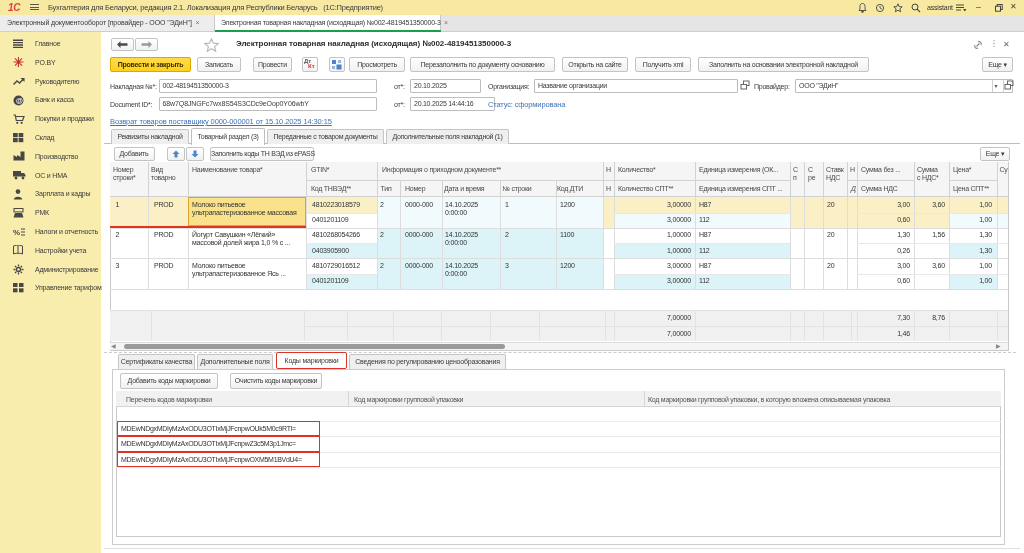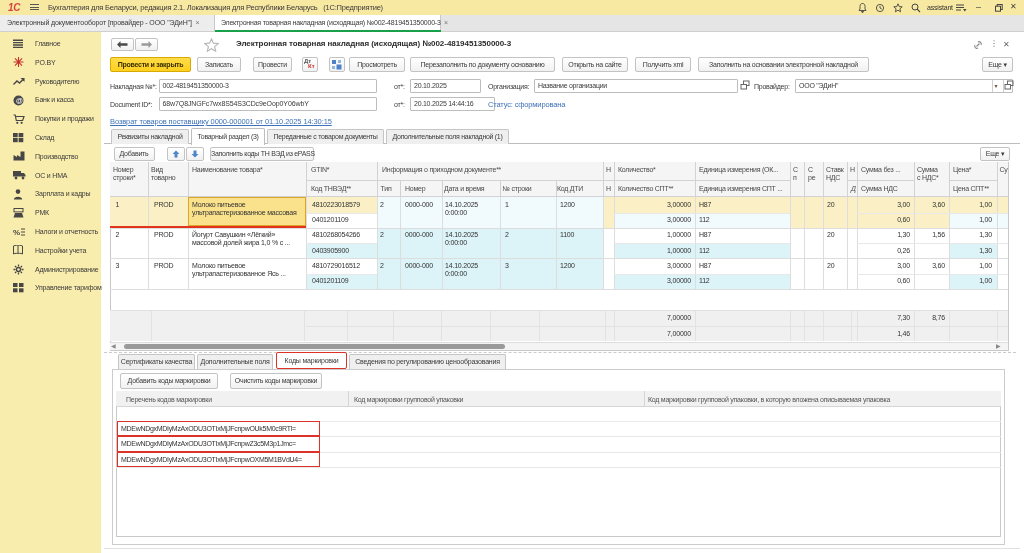--- a/index.html
+++ b/index.html
@@ -175,21 +175,21 @@
 <div style="left:1002.5px;top:80px;width:1px;height:12px;background:#CFCFCF;"></div>
 <svg style="left:1004px;top:80px" width="10" height="11" viewBox="0 0 10 11">
     <rect x="3.5" y="1" width="5.5" height="4.5" fill="none" stroke="#666" stroke-width="1"></rect>
     <rect x="1" y="4.5" width="5.5" height="4.5" fill="#fff" stroke="#666" stroke-width="1"></rect>
   </svg>
 <div class="lab" style="left:110px;top:100px;width:48px;height:10px;">Document ID*:</div>
 <div class="inp" style="left:158.5px;top:97px;width:218.5px;height:14px;font-size:7px;letter-spacing:-0.1px;">68w7Q8JNGFc7wx8S54S3CDc9eOop0Y06wbY</div>
 <div class="lab" style="left:394px;top:100px;width:18px;height:10px;">от*:</div>
 <div class="inp" style="left:410px;top:97px;width:85px;height:14px;font-size:7px;">20.10.2025 14:44:16</div>
 <div class="lab" style="left:488px;top:100px;width:120px;height:10px;color:#3D72B8;font-size:7.5px;letter-spacing:-0.15px;">Статус: сформирована</div>
-<div class="lab" style="left:110px;top:117px;width:240px;height:10px;color:#3D72B8;text-decoration:underline;font-size:7.5px;letter-spacing:-0.1px;">Возврат товаров поставщику 0000-000001 от 01.10.2025 14:30:15</div>
+<div class="lab" style="left:110px;top:117px;width:240px;height:10px;color:#3D72B8;text-decoration:underline;font-size:7.5px;letter-spacing:-0.1px;">Возврат товаров поставщику 0000-000001 от 15.10.2025 14:30:15</div>
 <div style="left:104px;top:143px;width:916px;height:1px;background:#BDBDBD;"></div>
 <div style="left:111px;top:129px;width:78px;height:15px;background:#EFEFEF;border:1px solid #C5C5C5;border-bottom:none;border-radius:2px 2px 0 0;text-align:center;line-height:14px;letter-spacing:-0.3px;">Реквизиты накладной</div>
 <div style="left:191px;top:128px;width:74px;height:16.5px;background:#fff;border:1px solid #BDBDBD;border-bottom:none;border-radius:2px 2px 0 0;text-align:center;line-height:15px;z-index:3;letter-spacing:-0.3px;">Товарный раздел (3)</div>
 <div style="left:267px;top:129px;width:117px;height:15px;background:#EFEFEF;border:1px solid #C5C5C5;border-bottom:none;border-radius:2px 2px 0 0;text-align:center;line-height:14px;letter-spacing:-0.3px;">Переданные с товаром документы</div>
 <div style="left:386px;top:129px;width:123px;height:15px;background:#EFEFEF;border:1px solid #C5C5C5;border-bottom:none;border-radius:2px 2px 0 0;text-align:center;line-height:14px;letter-spacing:-0.3px;">Дополнительные поля накладной (1)</div>
 <div class="btn" style="left:113.5px;top:147px;width:41px;height:14px;font-size:7px;line-height:12px;">Добавить</div>
 <div class="btn" style="left:167px;top:147px;width:18px;height:14px;"></div>
 <svg style="left:172px;top:150px" width="8" height="8" viewBox="0 0 8 8">
     <path d="M4 0.5 L7.5 4 H5.5 V7.5 H2.5 V4 H0.5 Z" fill="#4E87C8"></path>
   </svg>

